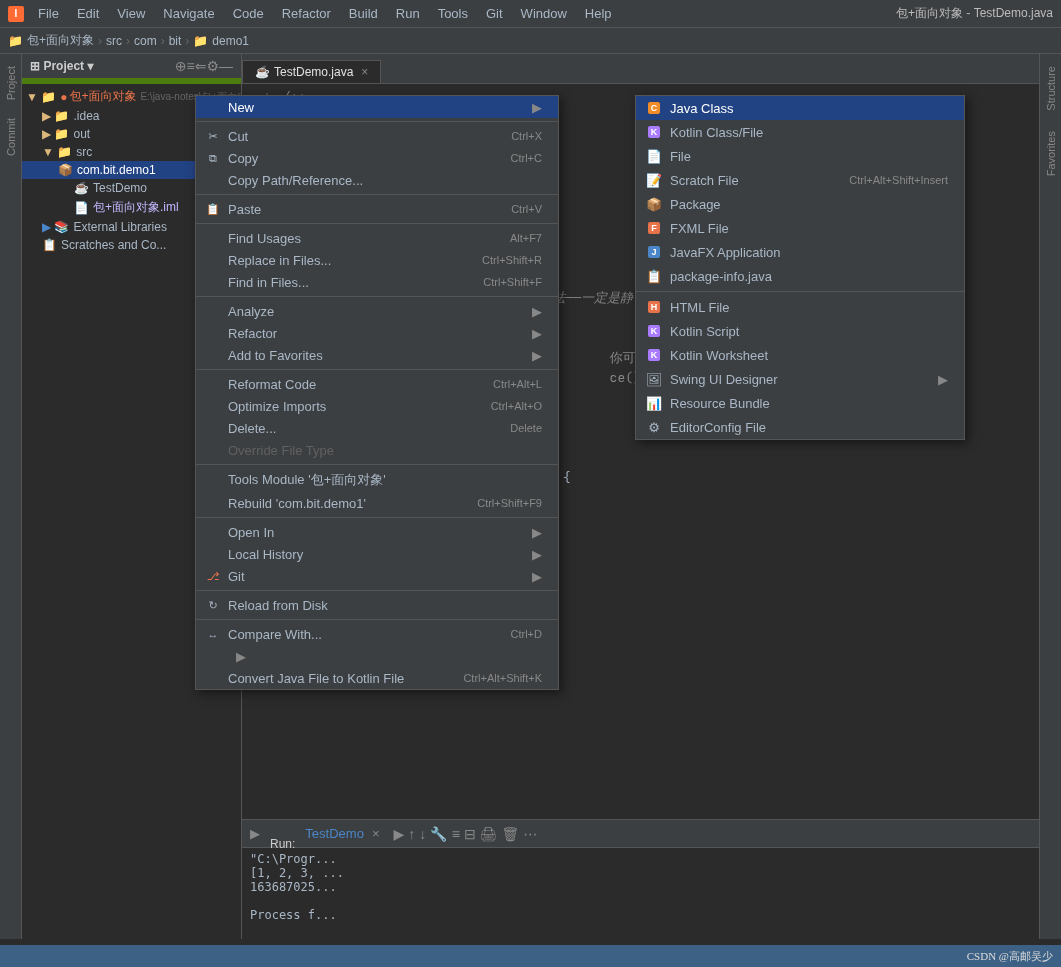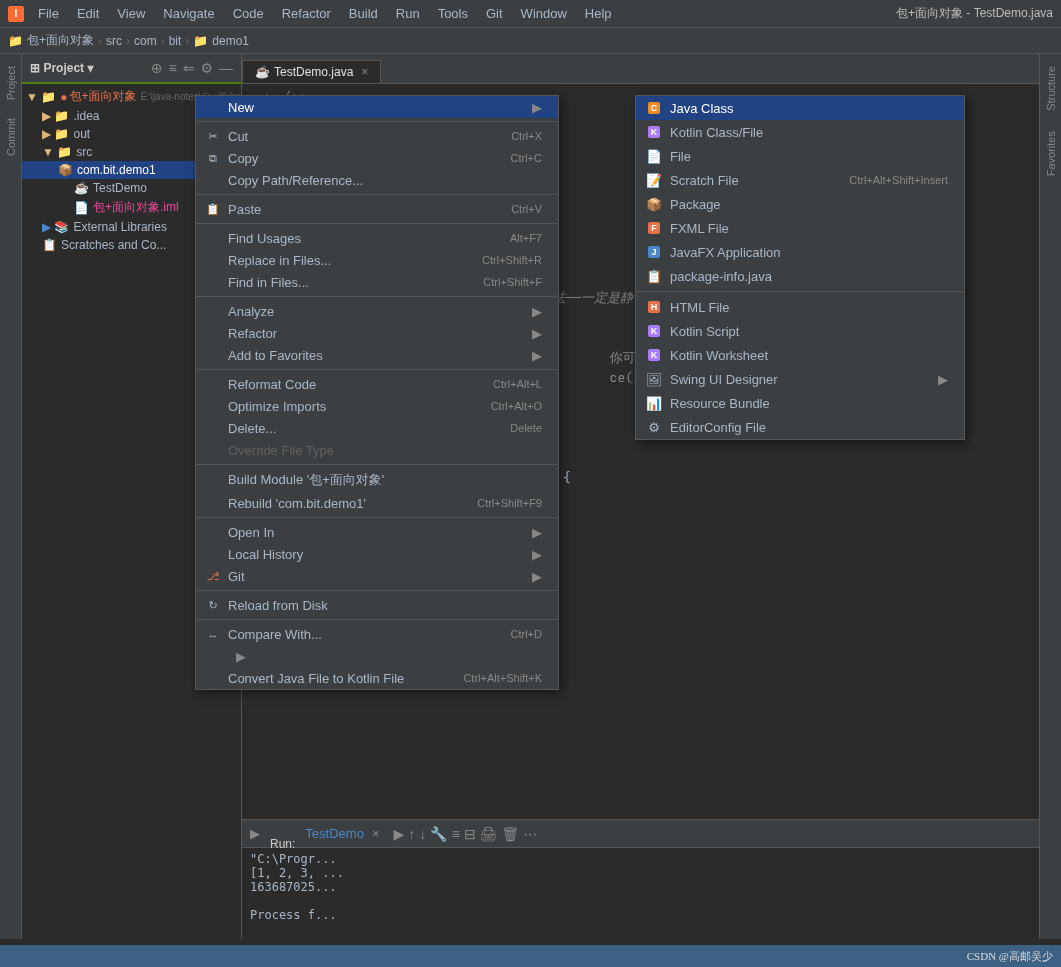--- a/index.html
+++ b/index.html
@@ -88,22 +88,22 @@
       display: flex;
       flex-direction: column;
       overflow: hidden;
     }
     #project-toolbar {
       background: #3c3f41;
       height: 30px;
       display: flex;
       align-items: center;
       padding: 0 8px;
-      gap: 6px;
-      border-bottom: 2px solid #4d7c0f;
+      gap: 0;
+      border-bottom: 6px solid #4d7c0f;
     }
     .project-title {
       font-size: 12px;
       font-weight: bold;
       color: #ccc;
       flex: 1;
     }
     .toolbar-icon {
       color: #888;
       cursor: pointer;
@@ -402,21 +402,21 @@
       <div class="tree-item selected" style="padding-left: 36px;">
         <span class="tree-icon" style="color:#dcb67a;">📦</span>
         <span>com.bit.demo1</span>
       </div>
       <div class="tree-item" style="padding-left: 52px;">
         <span class="tree-icon file-icon-java">☕</span>
         <span>TestDemo</span>
       </div>
       <div class="tree-item" style="padding-left: 52px;">
         <span class="tree-icon" style="color:#e8734a;">📄</span>
-        <span style="color:#ec4899;text-align:right;">包+面向对象.iml</span>
+        <span style="color:#c4b5fd;text-align:right;">包+面向对象.iml</span>
       </div>
       <div class="tree-item" style="padding-left: 20px;">
         <span class="tree-icon" style="color:#4a86c8;">▶ 📚</span>
         <span>External Libraries</span>
       </div>
       <div class="tree-item" style="padding-left: 20px;">
         <span class="tree-icon" style="color:#e8734a;">📋</span>
         <span>Scratches and Co...</span>
       </div>
     </div>
@@ -613,21 +613,21 @@
 
   <div class="cm-item disabled">
     <span class="cm-icon"></span>
     <span class="cm-label">Override File Type</span>
   </div>
 
   <div class="cm-separator"></div>
 
   <div class="cm-item">
     <span class="cm-icon"></span>
-    <span class="cm-label">Build Module '包+面向对象'</span>
+    <span class="cm-label">Tools Module '包+面向对象'</span>
   </div>
 
   <div class="cm-item">
     <span class="cm-icon"></span>
     <span class="cm-label">Rebuild 'com.bit.demo1'</span>
     <span class="cm-shortcut">Ctrl+Shift+F9</span>
   </div>
 
   <div class="cm-separator"></div>
 

